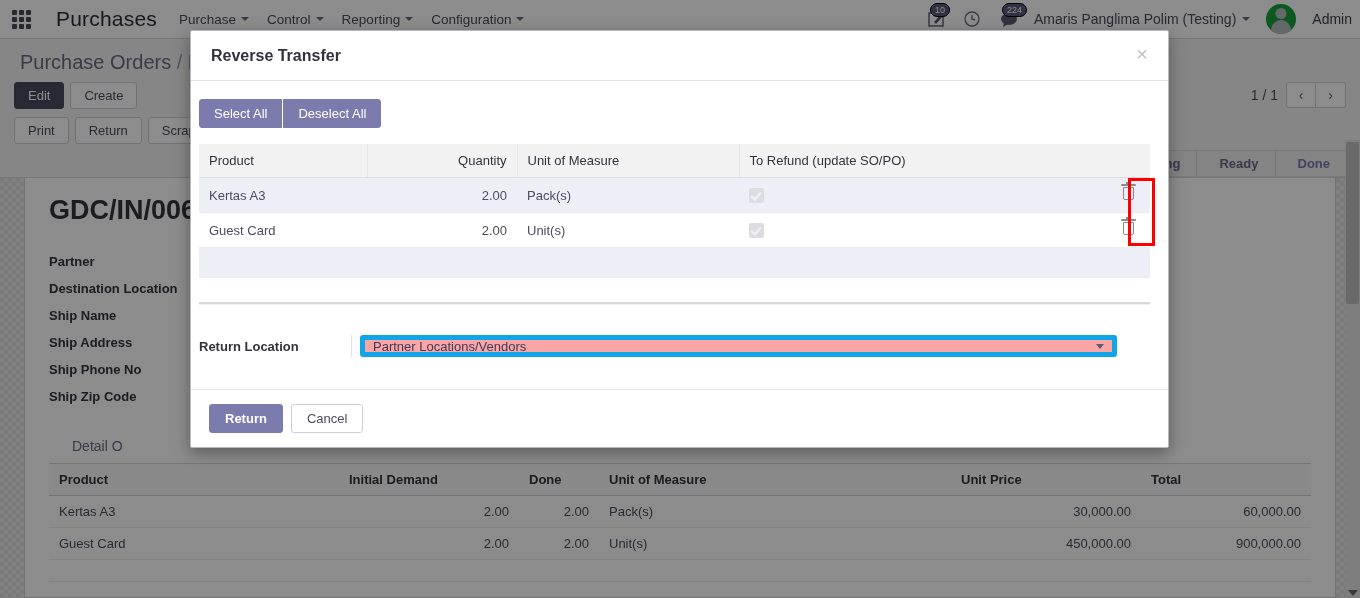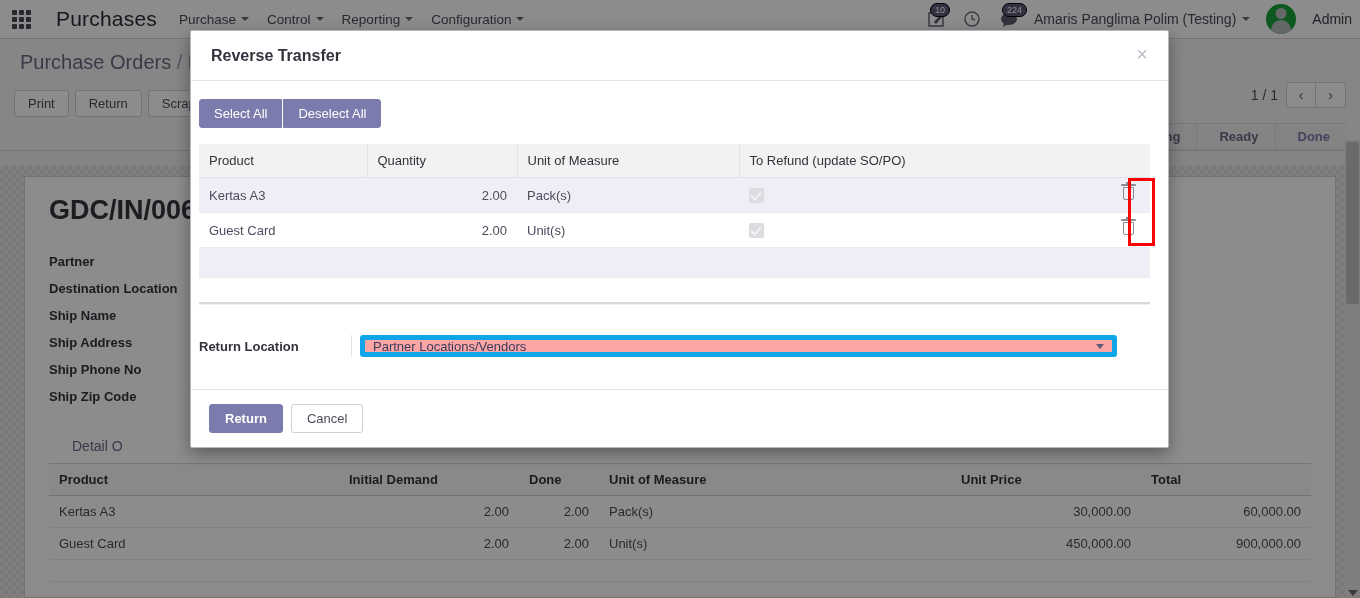--- a/index.html
+++ b/index.html
@@ -215,21 +215,21 @@
   .sel-btn:first-child { border-radius: 3px 0 0 3px; }
   .sel-btn:last-child { border-radius: 0 3px 3px 0; margin-left: 1px; }
 
   table.m-list { width: 100%; border-collapse: collapse; margin-top: 16px; table-layout: fixed; }
   table.m-list th {
     font-size: 13px; color: #33333d; text-align: left; font-weight: normal;
     padding: 9px 10px; background: #f2f2f2;
     border-bottom: 1px solid #dddde4; border-right: 1px solid #e6e6ea;
     white-space: nowrap;
   }
-  table.m-list th.num, table.m-list td.num { }
+  table.m-list th.num, table.m-list td.num { text-align: right; }
   table.m-list th.last, table.m-list td.last { border-right: none; }
   table.m-list td {
     font-size: 13px; color: #4c4c5c; padding: 9px 10px;
     border-bottom: 1px solid #ebebf0; white-space: nowrap;
   }
   table.m-list tr.alt td { background: #eeeef7; }
   table.m-list tr.empty td { background: #eeeef7; height: 30px; border-bottom: 1px solid #ebebf0; }
 
   .chk {
     display: inline-block; width: 15px; height: 15px; background: #dcdce1;
@@ -365,20 +365,24 @@
   </div>
 
   <div class="ctrl-panel">
     <div class="breadcrumb">
       <span>Purchase Orders</span>
       <span class="sep">/</span>
       <span>PO</span>
     </div>
     <div class="row-btns">
       <div>
+        <div class="btnbar">
+          <button class="btn primary">Edit</button>
+          <button class="btn">Create</button>
+        </div>
         <div class="small-btns">
           <button class="btn">Print</button>
           <button class="btn">Return</button>
           <button class="btn">Scrap</button>
         </div>
       </div>
       <div class="pager">
         <span>1 / 1</span>
         <span class="pager-btns">
           <span class="pg">‹</span>

